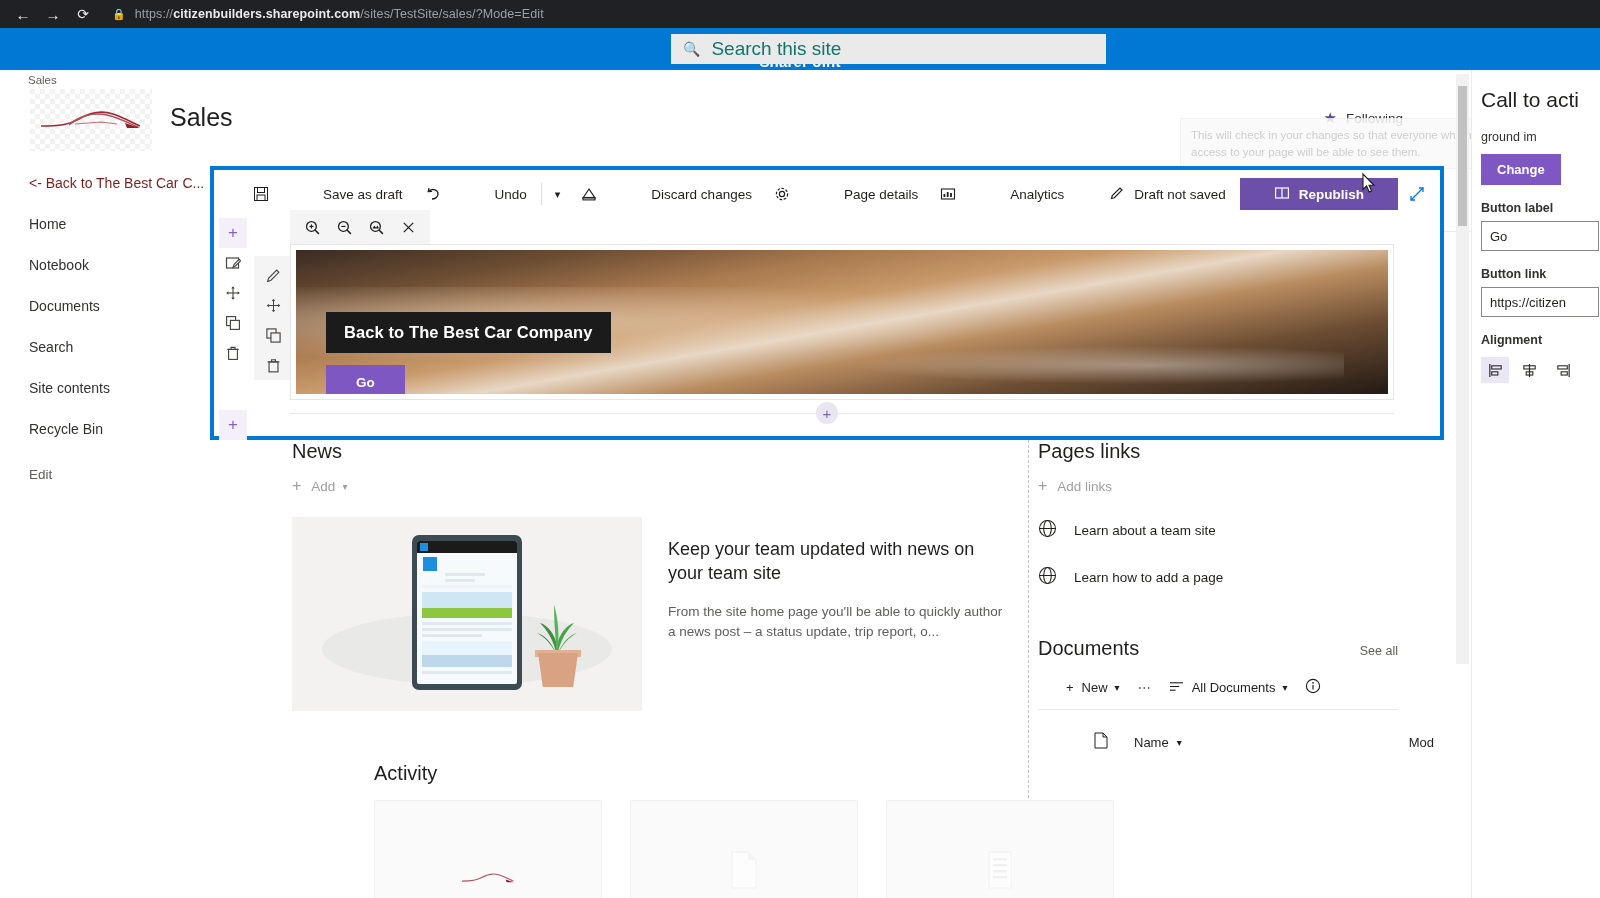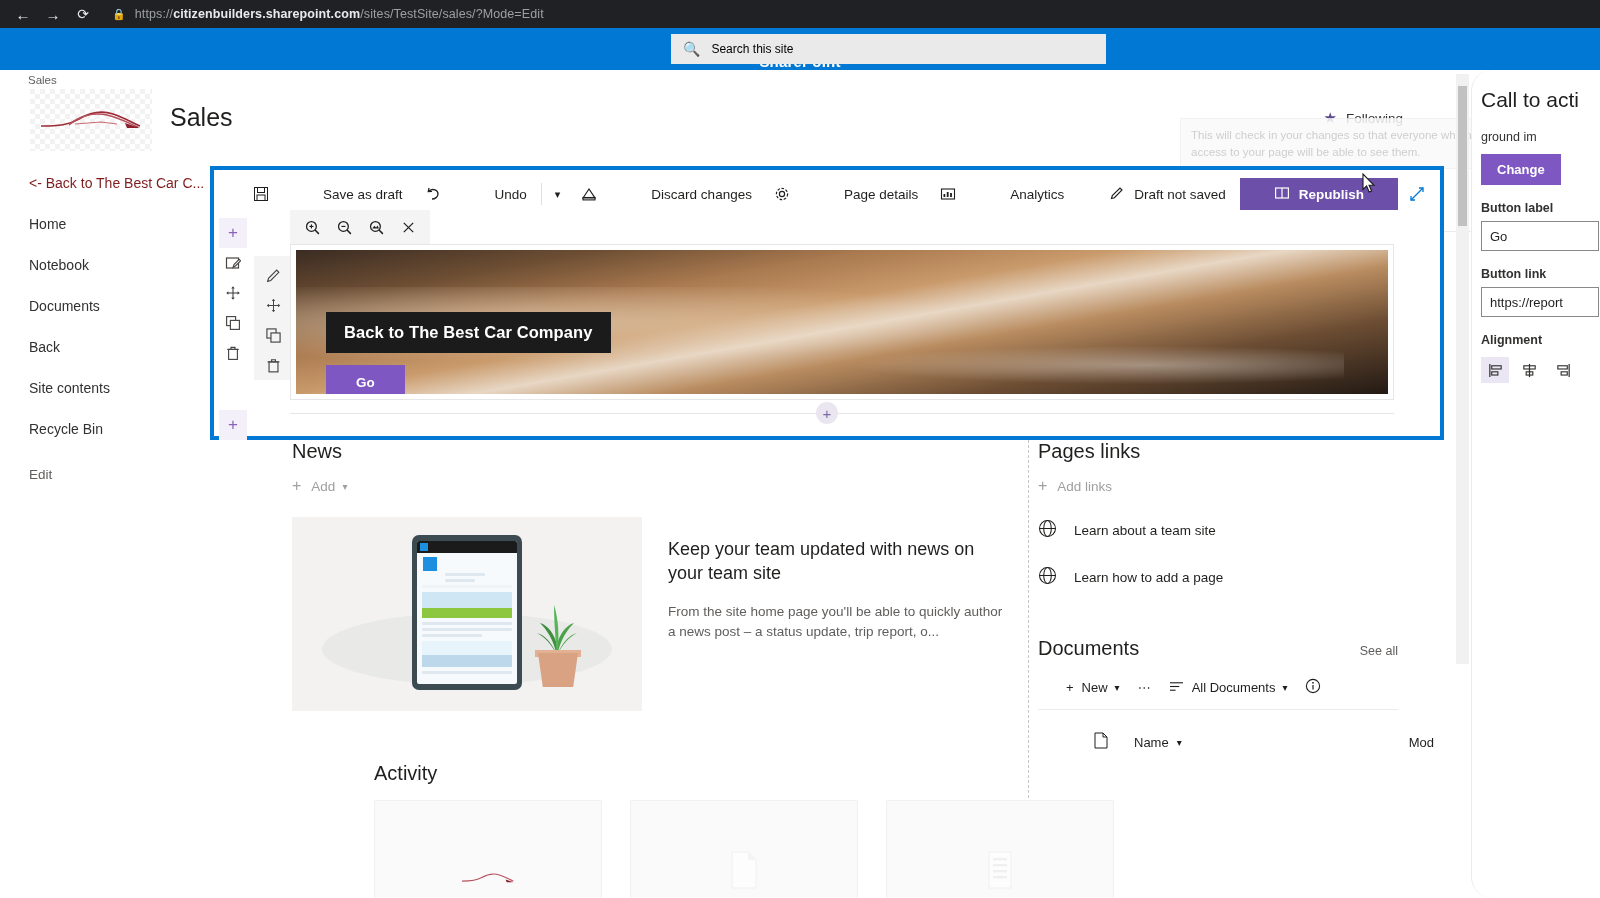--- a/index.html
+++ b/index.html
@@ -38,21 +38,21 @@
     width: 46px; height: 42px; display: flex; align-items: center; justify-content: center;
   }
   .waffle-grid { display: grid; grid-template-columns: repeat(3,3px); grid-gap: 2.5px; }
   .waffle-grid i { width: 3px; height: 3px; background: #fff; display: block; border-radius: .5px; }
   .suite-brand { color: #fff; font-size: 15px; font-weight: 700; letter-spacing: .2px; }
   .suite-search {
     position: absolute; left: 671px; top: 34px; width: 435px; height: 30px;
     background: #eaeaea; display: flex; align-items: center; padding: 0 12px;
   }
   .suite-search .mag { font-size: 14px; color: #3b3a39; margin-right: 11px; }
-  .suite-search .ph { font-size: 12px; color: #000000; }
+  .suite-search .ph { font-size: 19px; color: #0f766e; }
 
   
   .site-header {
     position: absolute; top: 70px; left: 0; width: 1471px; height: 92px;
     background: #fff;
   }
   .site-crumb {
     position: absolute; left: 28px; top: 4px; font-size: 11.5px; color: #605e5c;
   }
   .site-logo {
@@ -263,21 +263,21 @@
   .activity-title { position: absolute; left: 82px; top: 322px; font-size: 20px; color: #201f1e; }
   .activity-cards { position: absolute; left: 82px; top: 360px; display: flex; gap: 28px; }
   .act-card {
     width: 228px; height: 100px; background: #fafafa; border: 1px solid #f1f1f1;
     display: flex; align-items: flex-end; justify-content: center; padding-bottom: 6px;
   }
 
   
   .prop-pane {
     position: absolute; left: 1471px; top: 70px; width: 129px; height: 828px;
-    background: #fff; border-left: 1px solid #edebe9; padding: 18px 0 0 9px; overflow: hidden; border-radius: 21px;
+    background: #fff; border-left: 1px solid #edebe9; padding: 18px 0 0 9px; overflow: hidden;
   }
   .pp-title { font-size: 21px; color: #201f1e; white-space: nowrap; }
   .pp-label { font-size: 12.5px; color: #323130; font-weight: 700; margin-top: 16px; }
   .pp-sub { font-size: 12.5px; color: #323130; margin-top: 18px; white-space: nowrap; }
   .pp-change {
     margin-top: 10px; background: #7e57c2; color: #fff; font-size: 13px; font-weight: 700;
     padding: 8px 16px; border: none; display: inline-block;
   }
   .pp-input {
     margin-top: 6px; width: 118px; height: 30px; border: 1px solid #8a8886; background: #fff;
@@ -379,21 +379,21 @@
     <div class="nav-item">
         <span>Home</span>
       </div>
     <div class="nav-item">
         <span>Notebook</span>
       </div>
     <div class="nav-item">
         <span>Documents</span>
       </div>
     <div class="nav-item">
-        <span>Back</span>
+        <span>Search</span>
       </div>
     <div class="nav-item">
         <span>Site contents</span>
       </div>
     <div class="nav-item">
         <span>Recycle Bin</span>
       </div>
     <div class="nav-item edit">
         <span>Edit</span>
       </div>
@@ -753,21 +753,21 @@
   <div class="prop-pane">
     <div class="pp-title">Call to acti</div>
     <div class="pp-sub">ground im</div>
     <button class="pp-change">Change</button>
     <div class="pp-label">Button label</div>
     <div class="pp-input">
       <span>Go</span>
     </div>
     <div class="pp-label">Button link</div>
     <div class="pp-input">
-      <span>https://report</span>
+      <span>https://citizen</span>
     </div>
     <div class="pp-label">Alignment</div>
     <div class="pp-align">
       <div class="ab sel">
         <svg width="17" height="17" viewBox="0 0 18 18">
             <line x1="3" y1="2" x2="3" y2="16" stroke="#323130" stroke-width="1.3"></line>
             <rect x="5" y="4" width="10" height="3.4" fill="none" stroke="#323130" stroke-width="1.2"></rect>
             <rect x="5" y="10.4" width="6.5" height="3.4" fill="none" stroke="#323130" stroke-width="1.2"></rect>
           </svg>
       </div>

